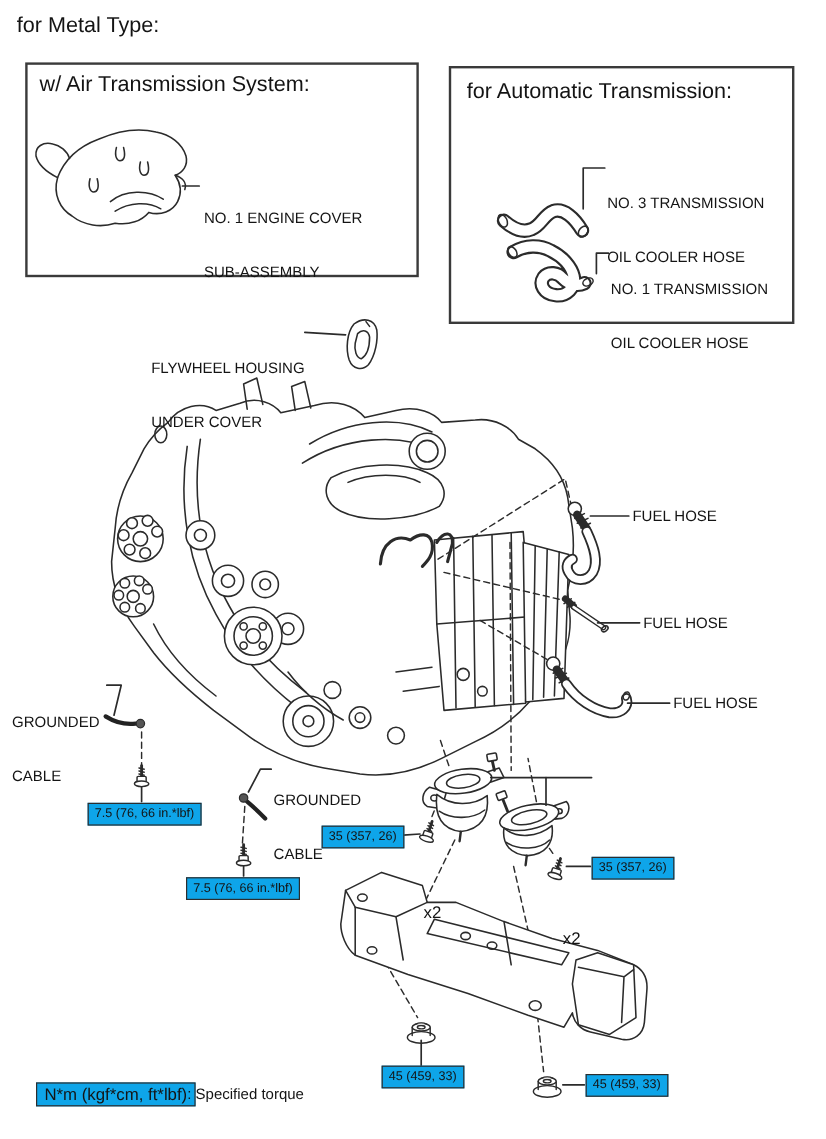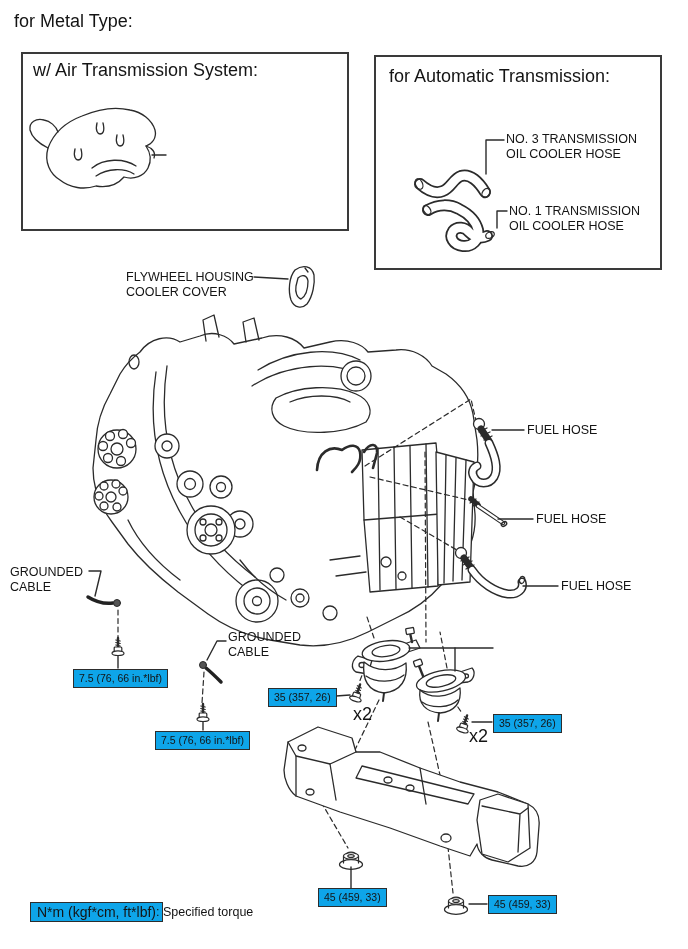--- a/index.html
+++ b/index.html
@@ -3,26 +3,26 @@
 <meta charset="utf-8">
 <style>
   html,body { margin:0; padding:0; background:#fff; }
   .stage { position:relative; width:688px; height:949px; background:#ffffff; overflow:hidden;
            font-family:"Liberation Sans",sans-serif; }
   .art   { position:absolute; left:0; top:0; }
   .t     { position:absolute; color:#141414; white-space:nowrap;
            font-family:"Liberation Sans",sans-serif; }
   .hdr   { font-size:18px; line-height:16px; }
   .lbl   { font-size:12.5px; line-height:15px; }
-  .lbl span { display:block; }
+  .lbl span { display:block;margin-top:30px; }
   .frame { position:absolute; border:2px solid #3a3a3a; }
   .spec  { position:absolute; border:1.6px solid #2d2d2d; background:#0ea5e9; color:#141414;
            font:10.5px/13px "Liberation Sans",sans-serif; padding:2px 5px; white-space:nowrap; }
   .legend-box { font-size:14px; line-height:14px; padding:2px 6px; }
-  .x2    { font-size:18px; }
+  .x2    { font-size:14px;margin-top:48px; }
   svg path, svg line, svg circle, svg ellipse, svg rect, svg polyline {
     vector-effect:none;
   }
 </style>
 </head>
 <body>
 
 <div class="stage">
 
 <svg class="art" width="688" height="949" viewBox="0 0 688 949" fill="none" stroke="#2b2b2b" stroke-width="1.3" stroke-linecap="round" stroke-linejoin="round">
@@ -272,35 +272,39 @@
     <line x1="469" y1="904" x2="487" y2="904"></line>
     <line x1="118" y1="656" x2="118" y2="668"></line>
     <line x1="203" y1="722" x2="203" y2="730"></line>
   </g>
 </svg>
 
 <div class="t hdr" style="left:14px;top:13px">for Metal Type:</div>
 
 <div class="frame" style="left:21px;top:52px;width:324px;height:175px"></div>
 <div class="t hdr" style="left:33px;top:62px">w/ Air Transmission System:</div>
+<div class="t lbl" style="left:170px;top:145px">
+  <span>NO. 1 ENGINE COVER</span>
+  <span>SUB-ASSEMBLY</span>
+</div>
 
 <div class="frame" style="left:374px;top:55px;width:284px;height:211px"></div>
 <div class="t hdr" style="left:389px;top:68px">for Automatic Transmission:</div>
 <div class="t lbl" style="left:506px;top:132px">
   <span>NO. 3 TRANSMISSION</span>
   <span>OIL COOLER HOSE</span>
 </div>
 <div class="t lbl" style="left:509px;top:204px">
   <span>NO. 1 TRANSMISSION</span>
   <span>OIL COOLER HOSE</span>
 </div>
 
 <div class="t lbl" style="left:126px;top:270px">
   <span>FLYWHEEL HOUSING</span>
-  <span>COOLER COVER</span>
+  <span>UNDER COVER</span>
 </div>
 
 <div class="t lbl" style="left:527px;top:423px">FUEL HOSE</div>
 <div class="t lbl" style="left:536px;top:512px">FUEL HOSE</div>
 <div class="t lbl" style="left:561px;top:579px">FUEL HOSE</div>
 
 <div class="t lbl" style="left:10px;top:565px">
   <span>GROUNDED</span>
   <span>CABLE</span>
 </div>

